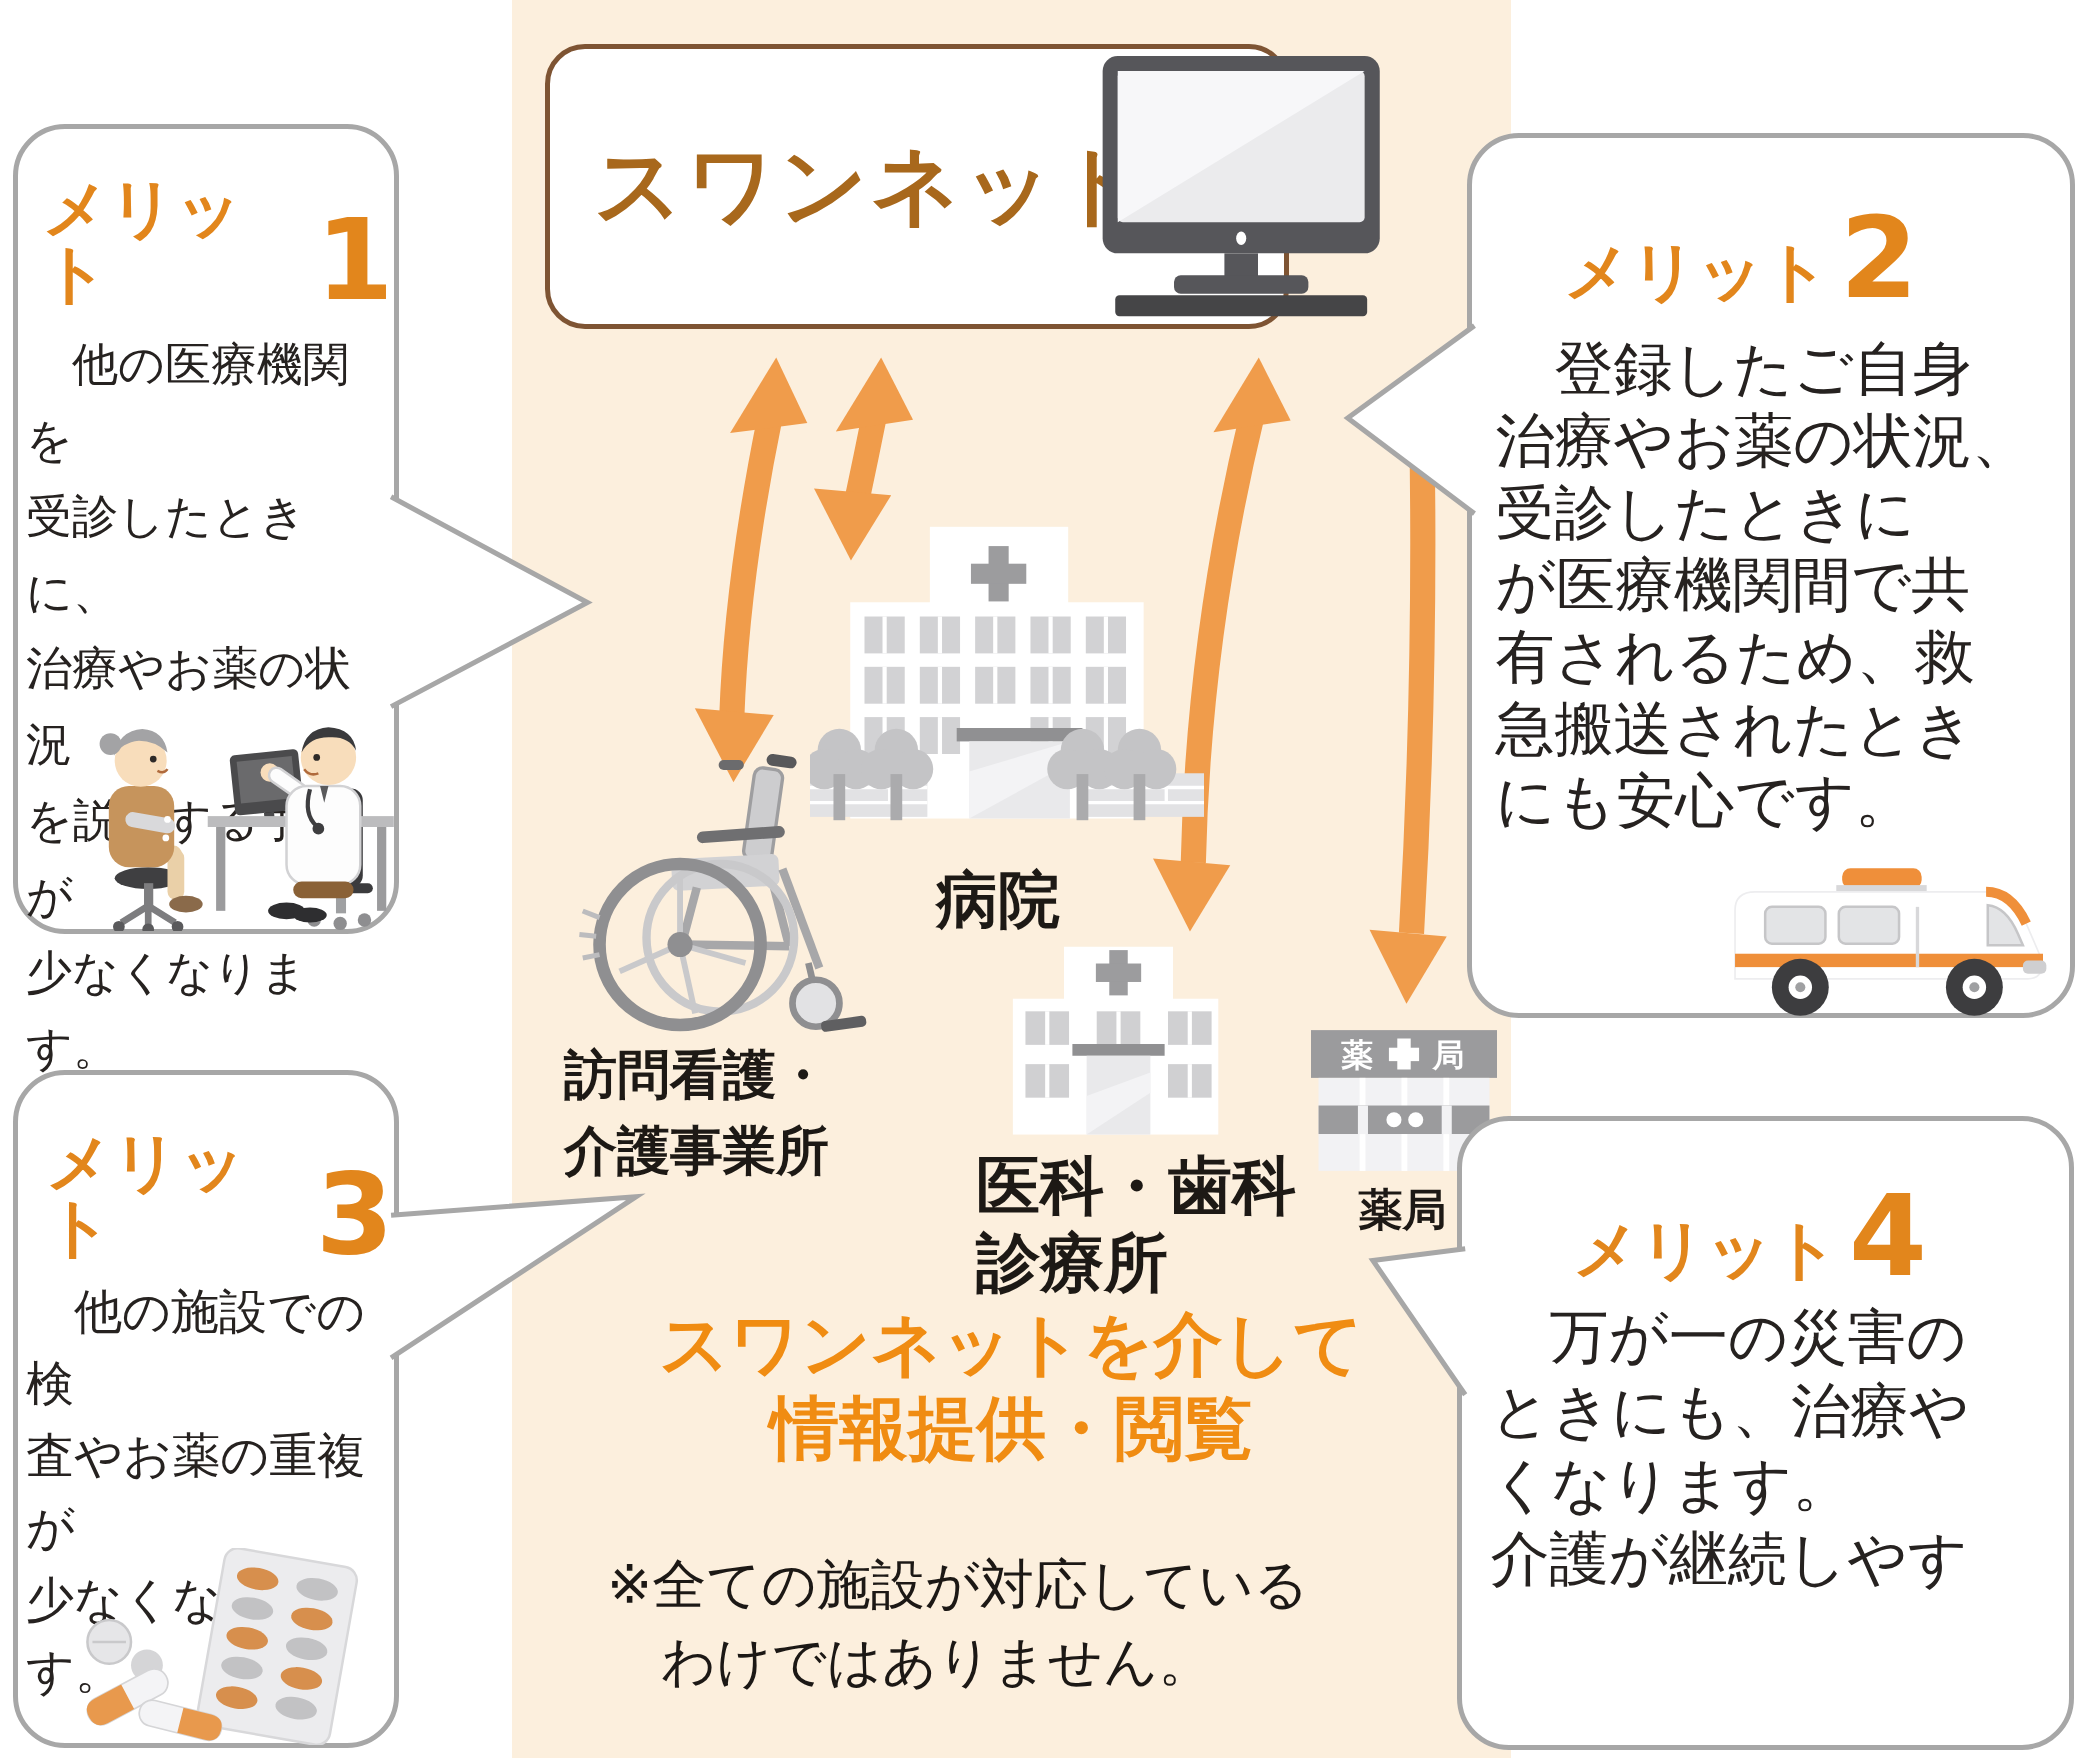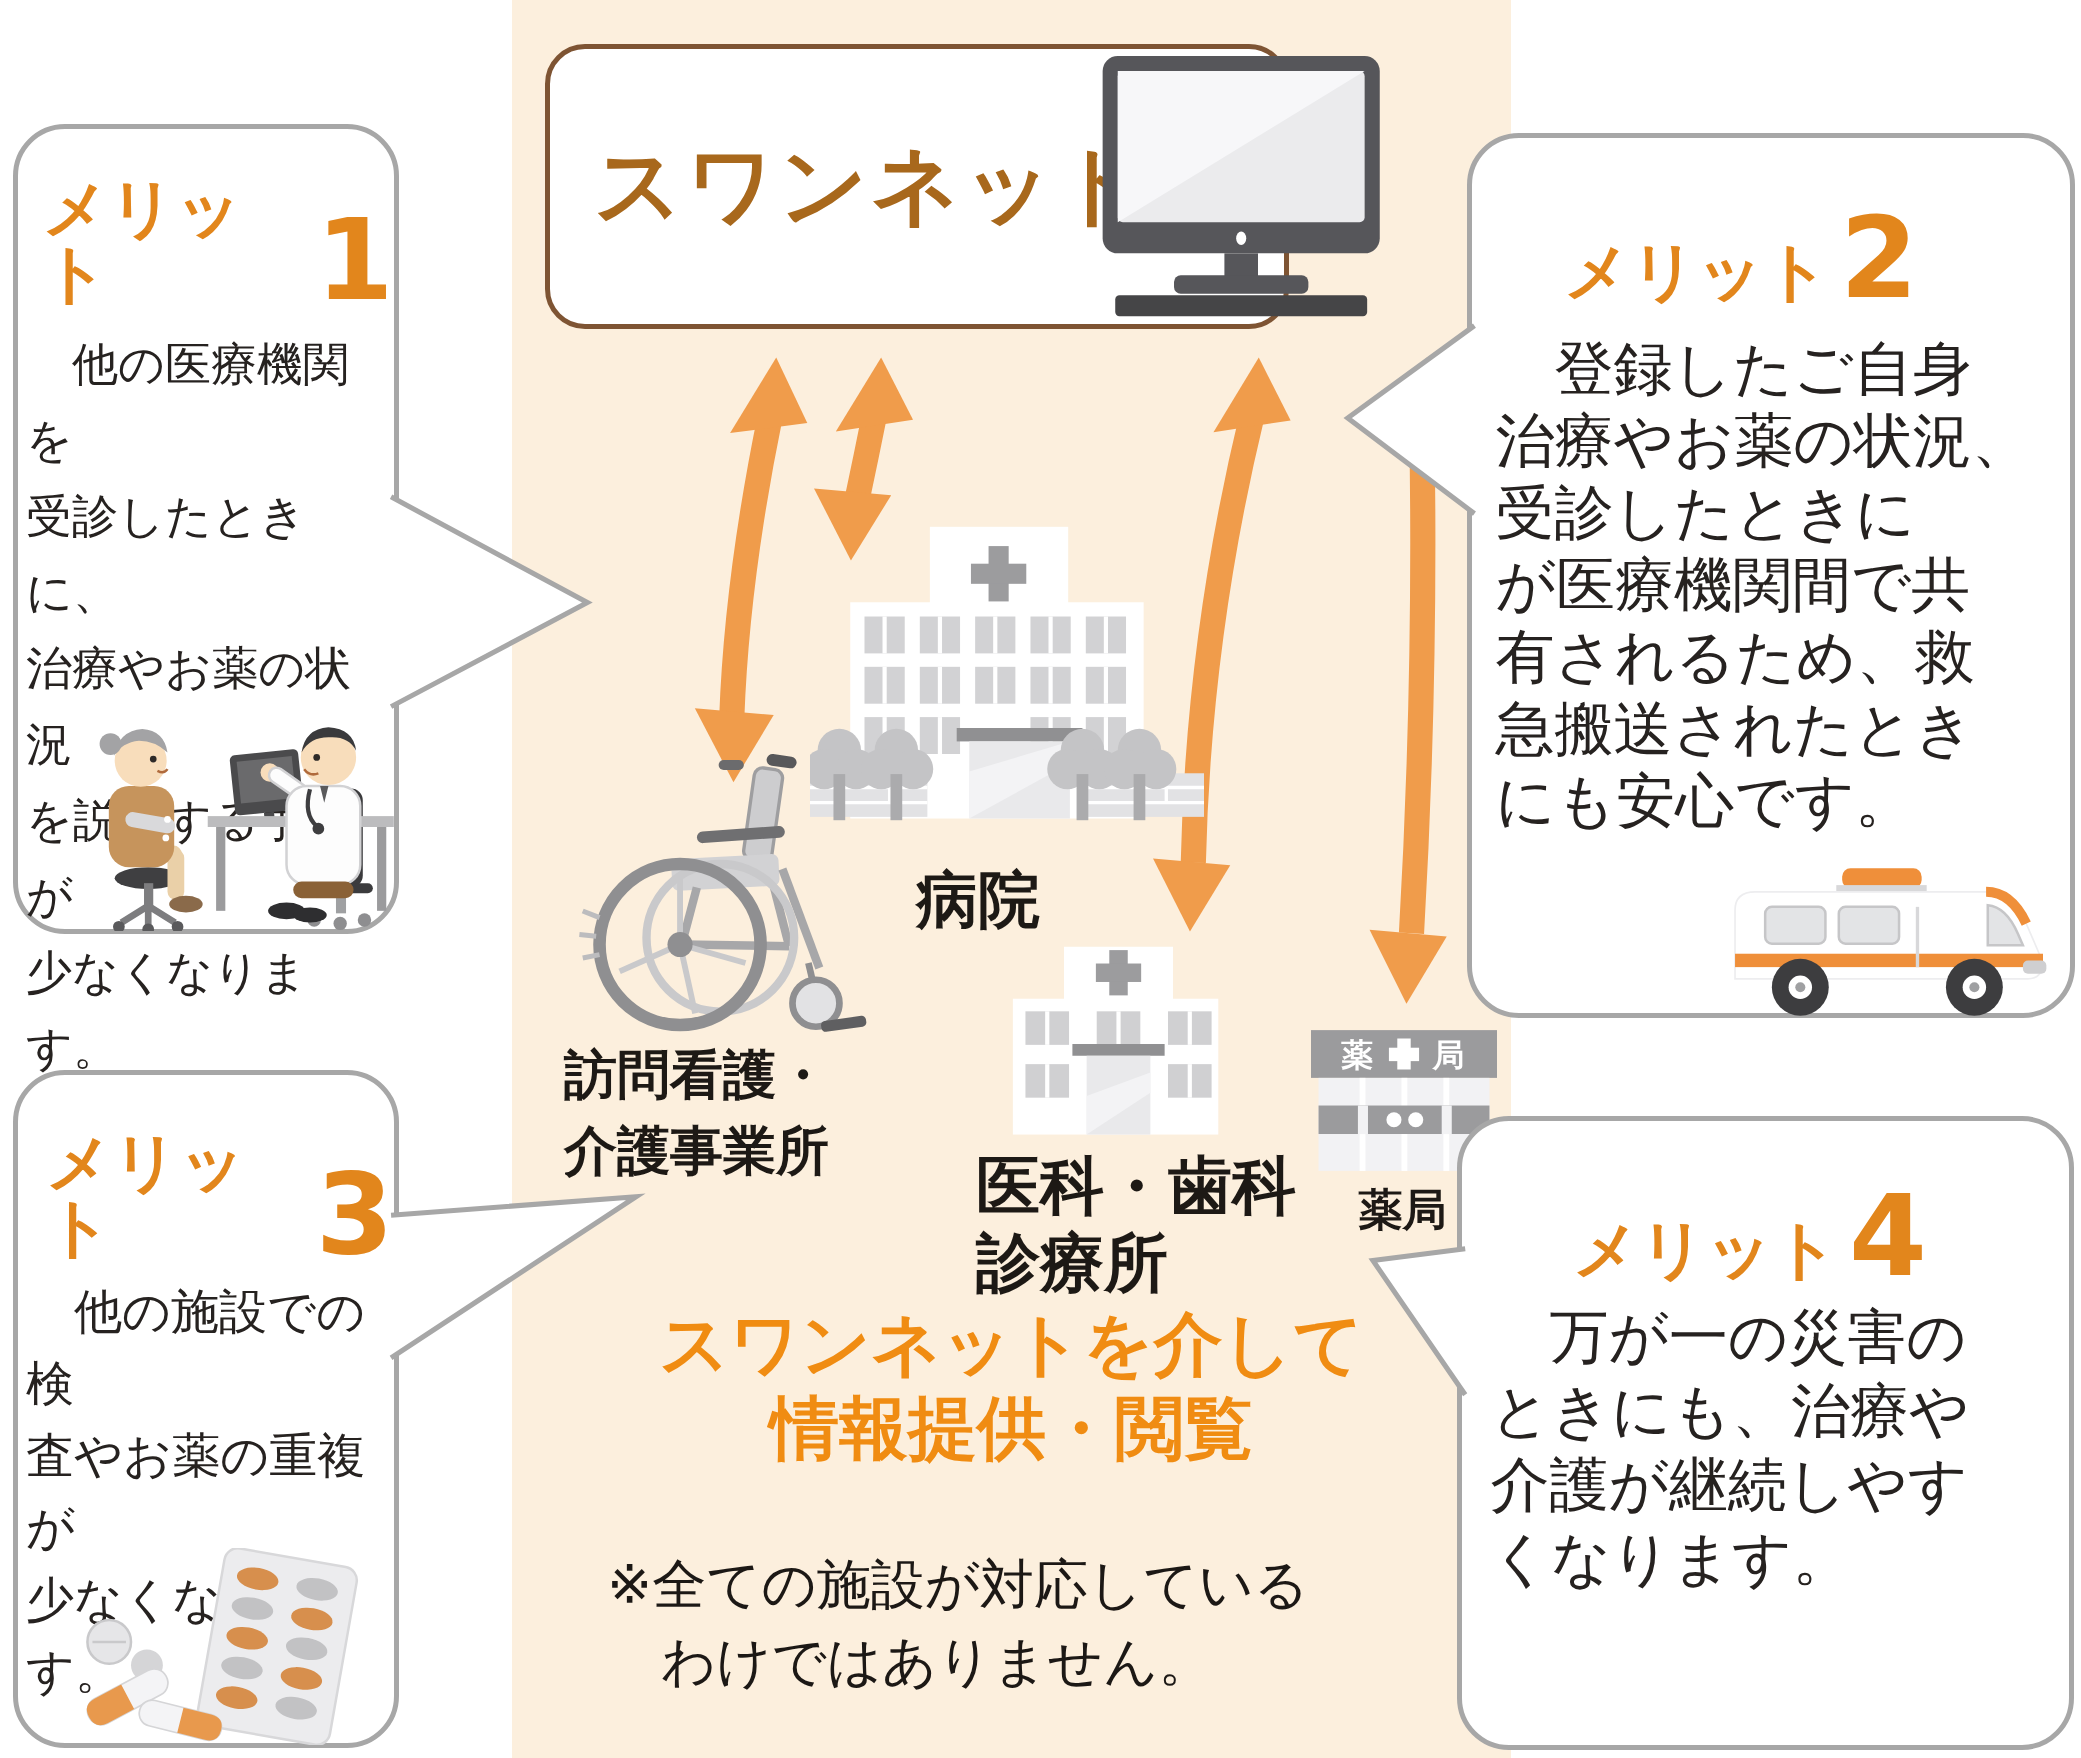--- a/index.html
+++ b/index.html
@@ -38,21 +38,21 @@
   #merit1 .mbody{margin:10px 3.4px 0 8.4px;font-size:46px;line-height:76px;}
   #merit2 .mhead{margin:64px 0 0 92px;}
   #merit2 .mbody{margin:18.5px 3.4px 0 23.5px;font-size:59px;line-height:72px;}
   #merit3 .mhead{margin:55px 0 0 28.5px;}
   #merit3 .mbody{margin:5px 3.4px 0 8.4px;font-size:48px;line-height:72px;}
   #merit4 .mhead{margin:59px 0 0 111px;}
   #merit4 .mbody{margin:8.4px 3.4px 0 28.5px;font-size:59px;line-height:74px;}
   .illus{position:absolute;z-index:25;}
   
   .faclabel{position:absolute;font-weight:800;color:#1d1915;z-index:12;white-space:nowrap;}
-  #lbl-hospital{left:869px;top:858px;width:218px;text-align:center;font-size:62px;}
+  #lbl-hospital{left:889px;top:858px;width:218px;text-align:center;font-size:62px;}
   #lbl-homecare{left:564px;top:1037px;font-size:53px;line-height:76px;}
   #lbl-clinic{left:976px;top:1148px;font-size:64px;line-height:77px;}
   #lbl-pharmacy{left:1323px;top:1181px;width:159px;text-align:center;font-size:44px;}
   
   #caption{position:absolute;left:512px;top:1302px;width:999px;text-align:center;z-index:12;
     color:var(--caption-orange);font-weight:900;font-size:69px;line-height:84px;}
   #note{position:absolute;left:607px;top:1546px;z-index:12;color:#1c1815;font-weight:400;
     font-size:54px;line-height:77px;white-space:nowrap;}
   .arrshaft{fill:none;stroke:var(--arrow-orange);stroke-width:30px;}
   .arrhead{fill:var(--arrow-orange);}
@@ -402,22 +402,22 @@
   </svg>
 
   <div id="merit4" class="box">
     <div class="mhead">
       <span class="lbl">メリット</span>
       <span class="num">4</span>
     </div>
     <div class="mbody">
       <div>　万が一の災害の</div>
       <div>ときにも、治療や</div>
+      <div>くなります。</div>
       <div>介護が継続しやす</div>
-      <div>くなります。</div>
     </div>
   </div>
 
   <div id="lbl-hospital" class="faclabel">病院</div>
   <div id="lbl-homecare" class="faclabel">
     <div>訪問看護・</div>
     <div>介護事業所</div>
   </div>
   <div id="lbl-clinic" class="faclabel">
     <div>医科・歯科</div>

